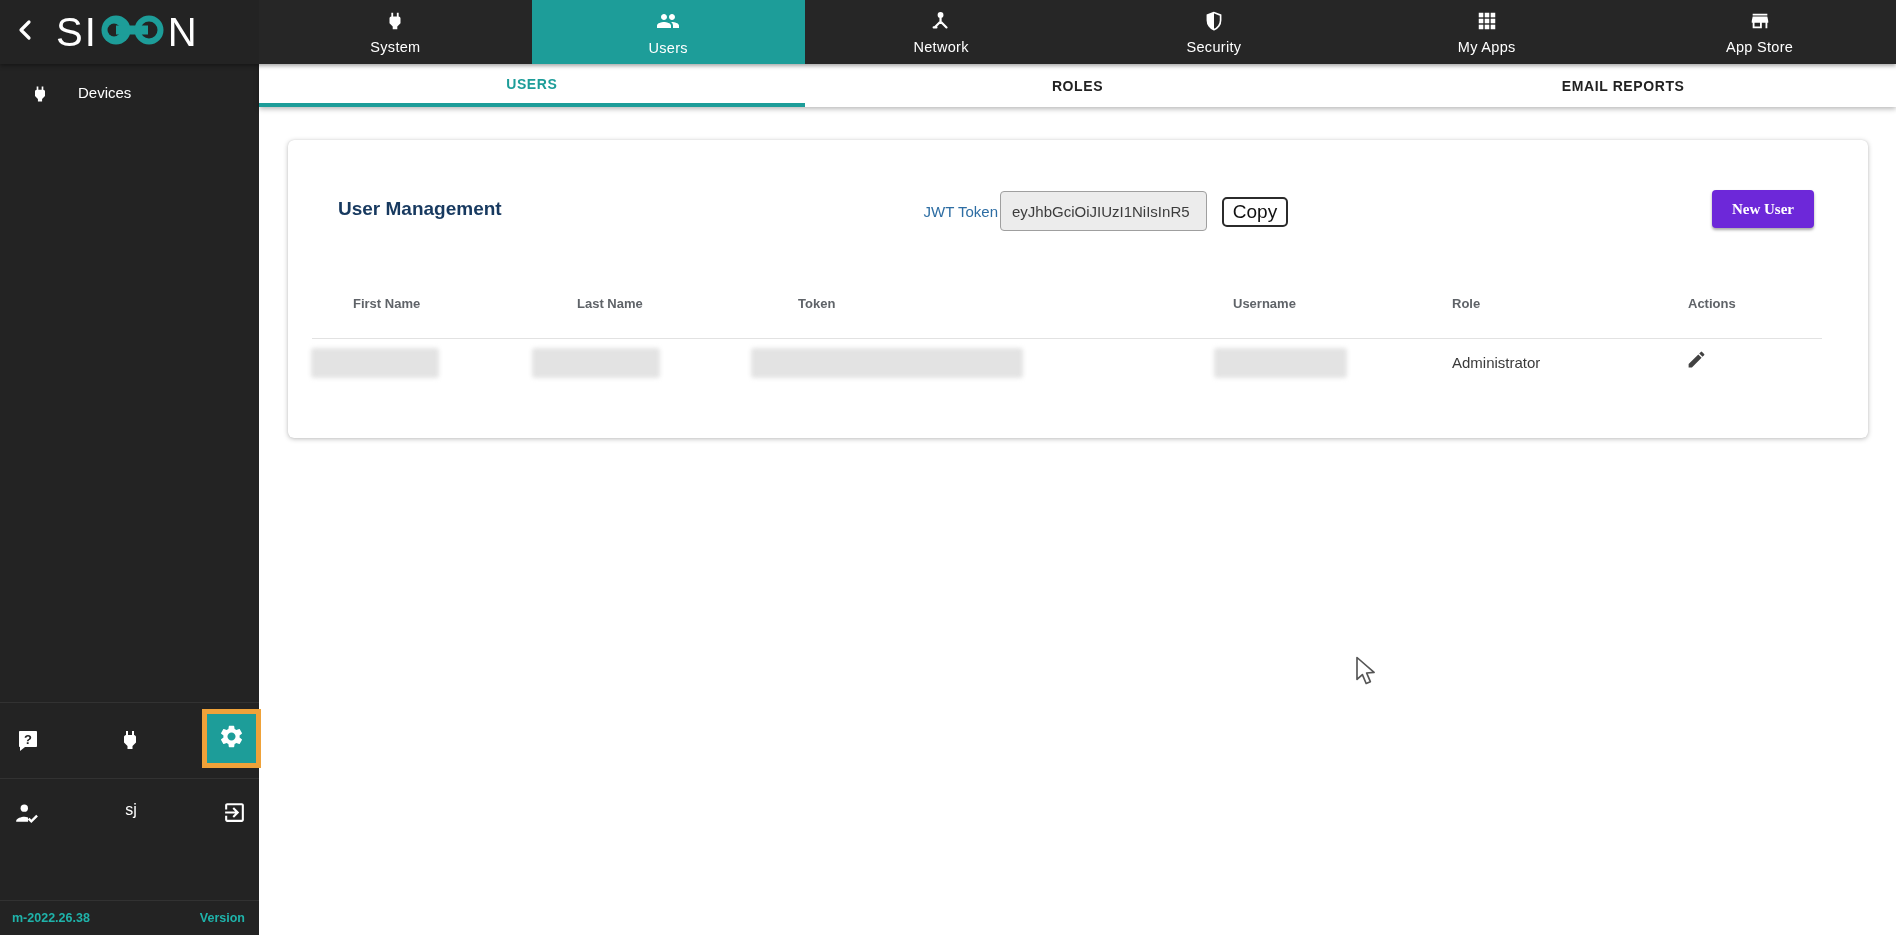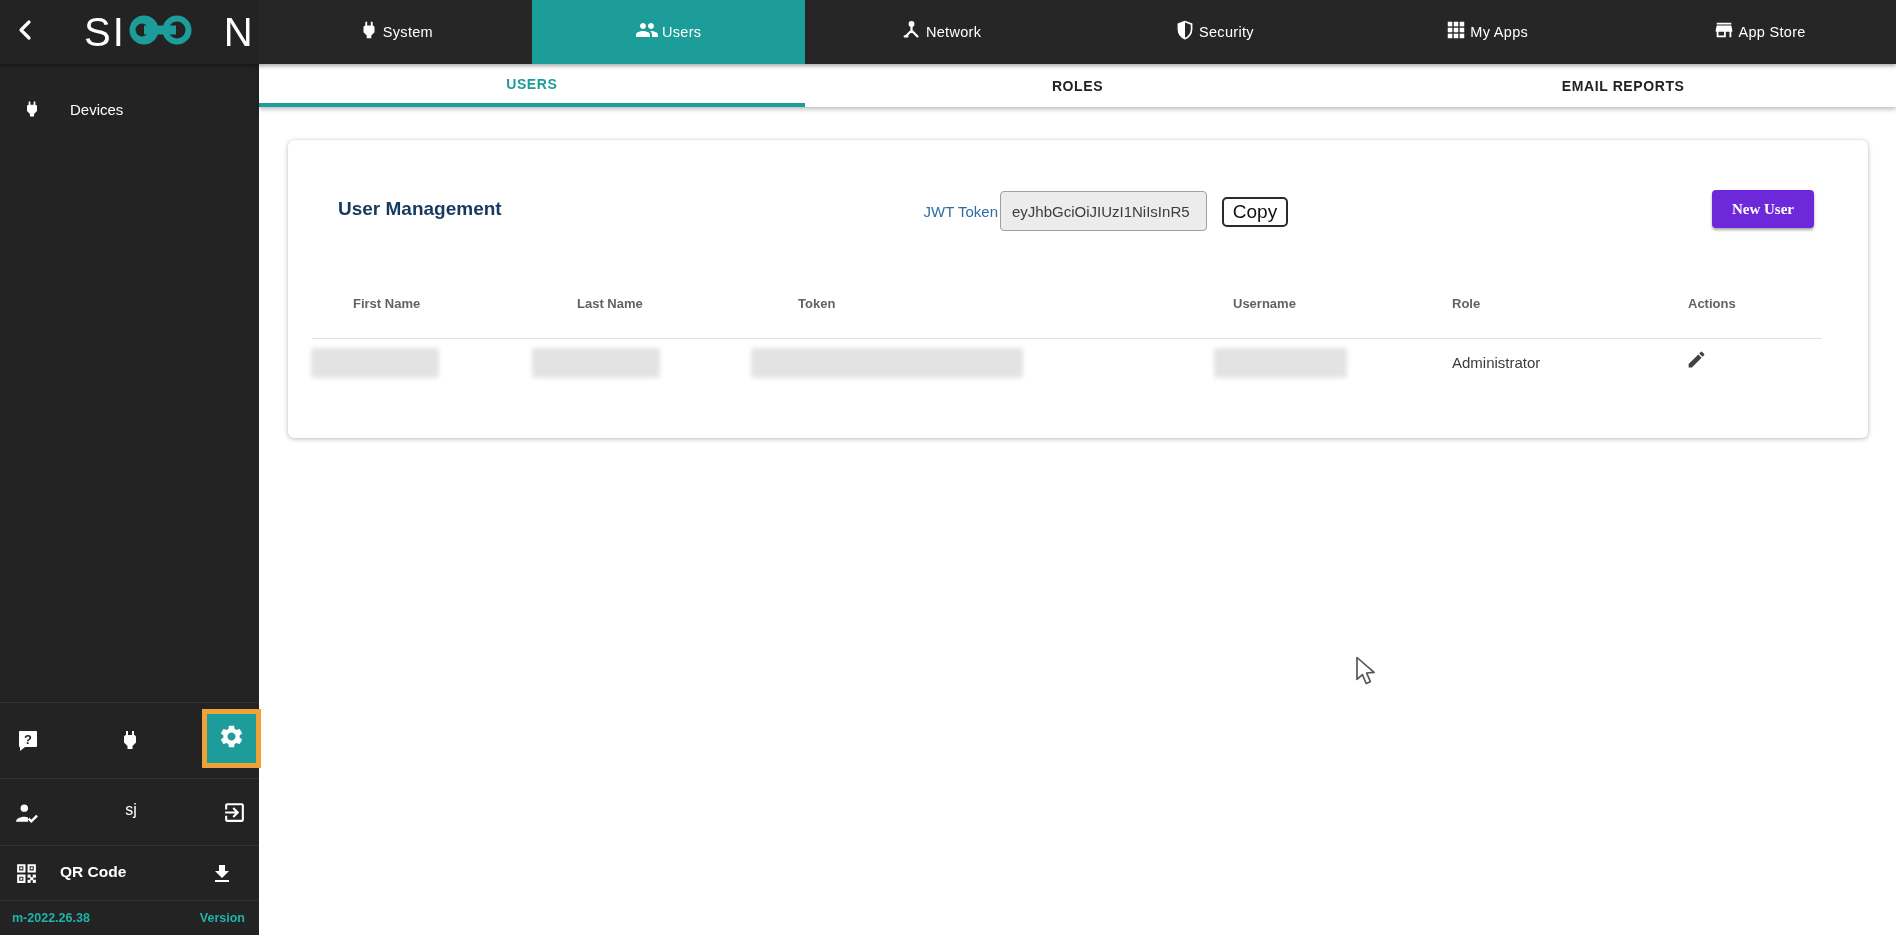--- a/index.html
+++ b/index.html
@@ -6,29 +6,29 @@
   html,body { width:1896px; height:935px; overflow:hidden; background:#fff;
     font-family:"Liberation Sans", sans-serif; position:relative; }
 
   
   .topbar { position:absolute; left:0; top:0; width:1896px; height:64px;
     background:#262626; display:flex; color:#fff; z-index:30;
     box-shadow:0 2px 4px rgba(0,0,0,0.35); }
   .brand { width:259px; flex:none; display:flex; align-items:center; background:#232323; }
   .back-btn { width:44px; height:44px; display:flex; align-items:center; justify-content:center; margin-left:4px; cursor:pointer; }
   .logo { display:flex; align-items:center; margin-left:8px; }
-  .logo .lt { font-size:40px; font-weight:100; letter-spacing:2px; color:#fff; line-height:40px;margin-left:28px; }
+  .logo .lt { font-size:40px; font-weight:100; letter-spacing:2px; color:#fff; line-height:40px; }
   .logo svg { margin:0 2px; }
-  .nav-tab { flex:1; display:flex; flex-direction:row; align-items:center; justify-content:center; gap:3px; cursor:pointer; }
+  .nav-tab { flex:1; display:flex; flex-direction:column; align-items:center; justify-content:center; gap:3px; cursor:pointer; }
   .nav-tab .nlabel { font-size:14.5px; letter-spacing:0.3px; }
   .nav-tab.active { background:#1d9d99; }
 
   
   .sidebar { position:absolute; left:0; top:64px; width:259px; bottom:0; background:#232323; color:#fff; z-index:20; }
-  .side-item { position:absolute; top:20px; left:4px; right:0; height:50px; display:flex; align-items:center; cursor:pointer; }
+  .side-item { position:absolute; top:20px; left:12px; right:0; height:50px; display:flex; align-items:flex-start; cursor:pointer; }
   .side-item .sicon { margin-left:16px; width:24px; display:flex; justify-content:center; }
   .side-item .slabel { margin-left:26px; font-size:15px; }
 
   .foot-row { position:absolute; left:0; right:0; border-top:1px solid rgba(255,255,255,0.07); }
   .row-tools   { bottom:157px; height:76px; }
   .row-account { bottom:90px;  height:67px; }
   .row-qr      { bottom:35px;  height:55px; }
   .row-version { bottom:0;     height:35px; }
 
   .abs { position:absolute; }
@@ -210,38 +210,20 @@
       </svg>
     </span>
     <span class="username">sj</span>
     <span class="abs icon-btn" style="left:222px; top:21px;">
       <svg width="25" height="25" viewBox="0 0 24 24">
           <path fill="#fff" d="M10.09 15.59 11.5 17l5-5-5-5-1.41 1.41L12.67 11H3v2h9.67l-2.58 2.59zM19 3H5c-1.11 0-2 .9-2 2v4h2V5h14v14H5v-4H3v4c0 1.1.89 2 2 2h14c1.1 0 2-.9 2-2V5c0-1.1-.9-2-2-2z"></path>
         </svg>
     </span>
   </div>
 
-  <div class="foot-row row-qr">
-    <span class="abs icon-btn" style="left:14px; top:15px;">
-      <svg width="25" height="25" viewBox="0 0 24 24" fill="#fff">
-        <path d="M3 3h8v8H3V3zm2 2v4h4V5H5zm1 1h2v2H6V6zM13 3h8v8h-8V3zm2 2v4h4V5h-4zm1 1h2v2h-2V6zM3 13h8v8H3v-8zm2 2v4h4v-4H5zm1 1h2v2H6v-2z"></path>
-        <rect x="13" y="13" width="3" height="3"></rect>
-          <rect x="18" y="13" width="3" height="3"></rect>
-        <rect x="15.5" y="15.5" width="3" height="3"></rect>
-          <rect x="13" y="18" width="3" height="3"></rect>
-          <rect x="18" y="18" width="3" height="3"></rect>
-      </svg>
-    </span>
-    <span class="qr-label">QR Code</span>
-    <span class="abs icon-btn" style="left:210px; top:16px;">
-      <svg width="24" height="24" viewBox="0 0 24 24">
-          <path fill="#fff" d="M5 20h14v-2H5v2zM19 9h-4V3H9v6H5l7 7 7-7z"></path>
-        </svg>
-    </span>
-  </div>
 
   <div class="foot-row row-version">
     <span class="ver-val">m-2022.26.38</span>
     <span class="ver-lbl">Version</span>
   </div>
 </div>
 
 <div class="subtabs">
   <div class="subtab active">USERS</div>
   <div class="subtab">ROLES</div>

